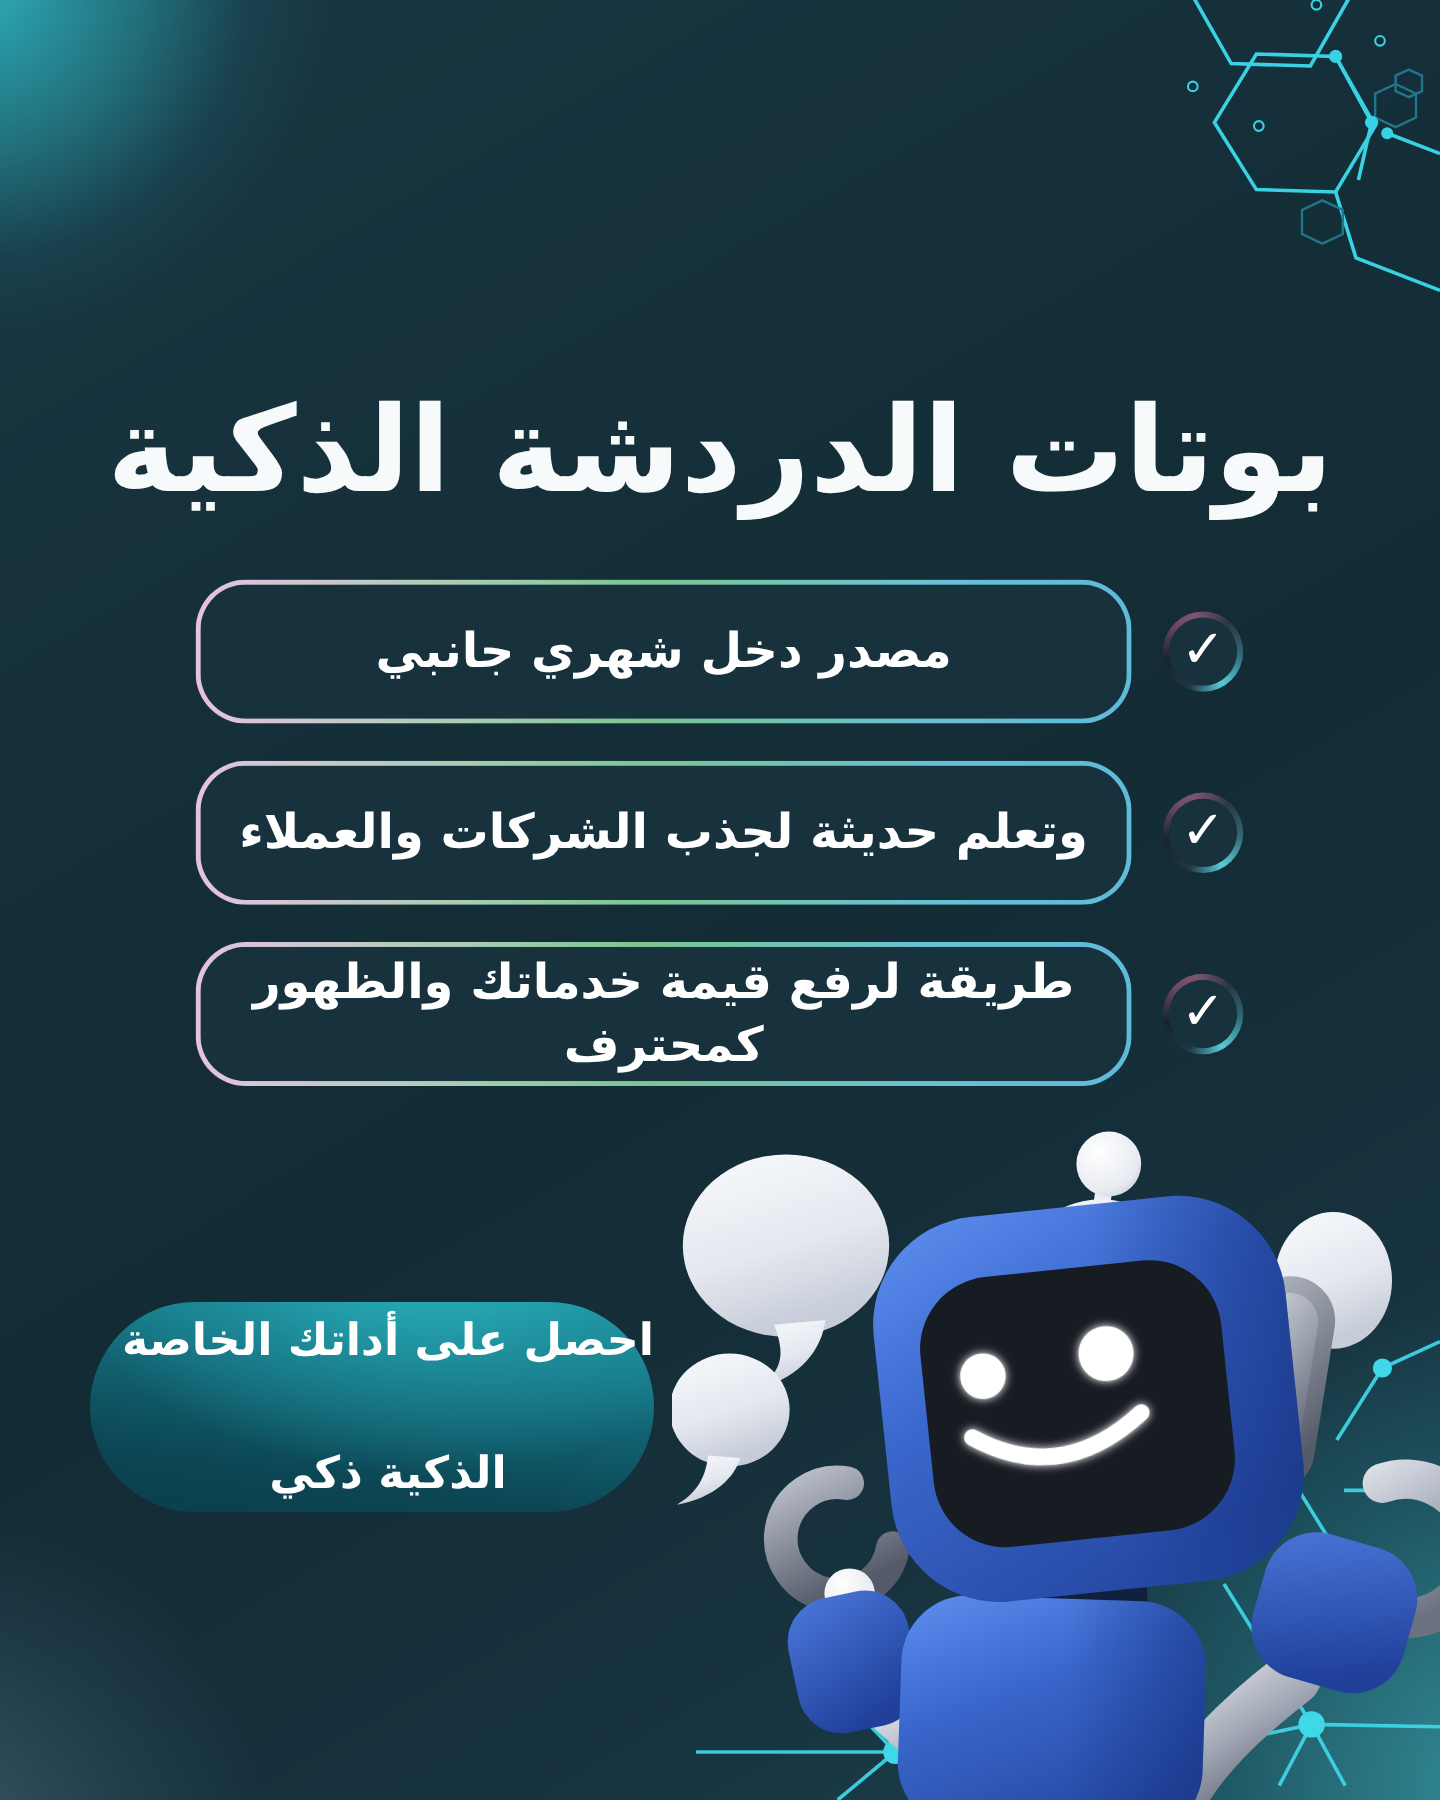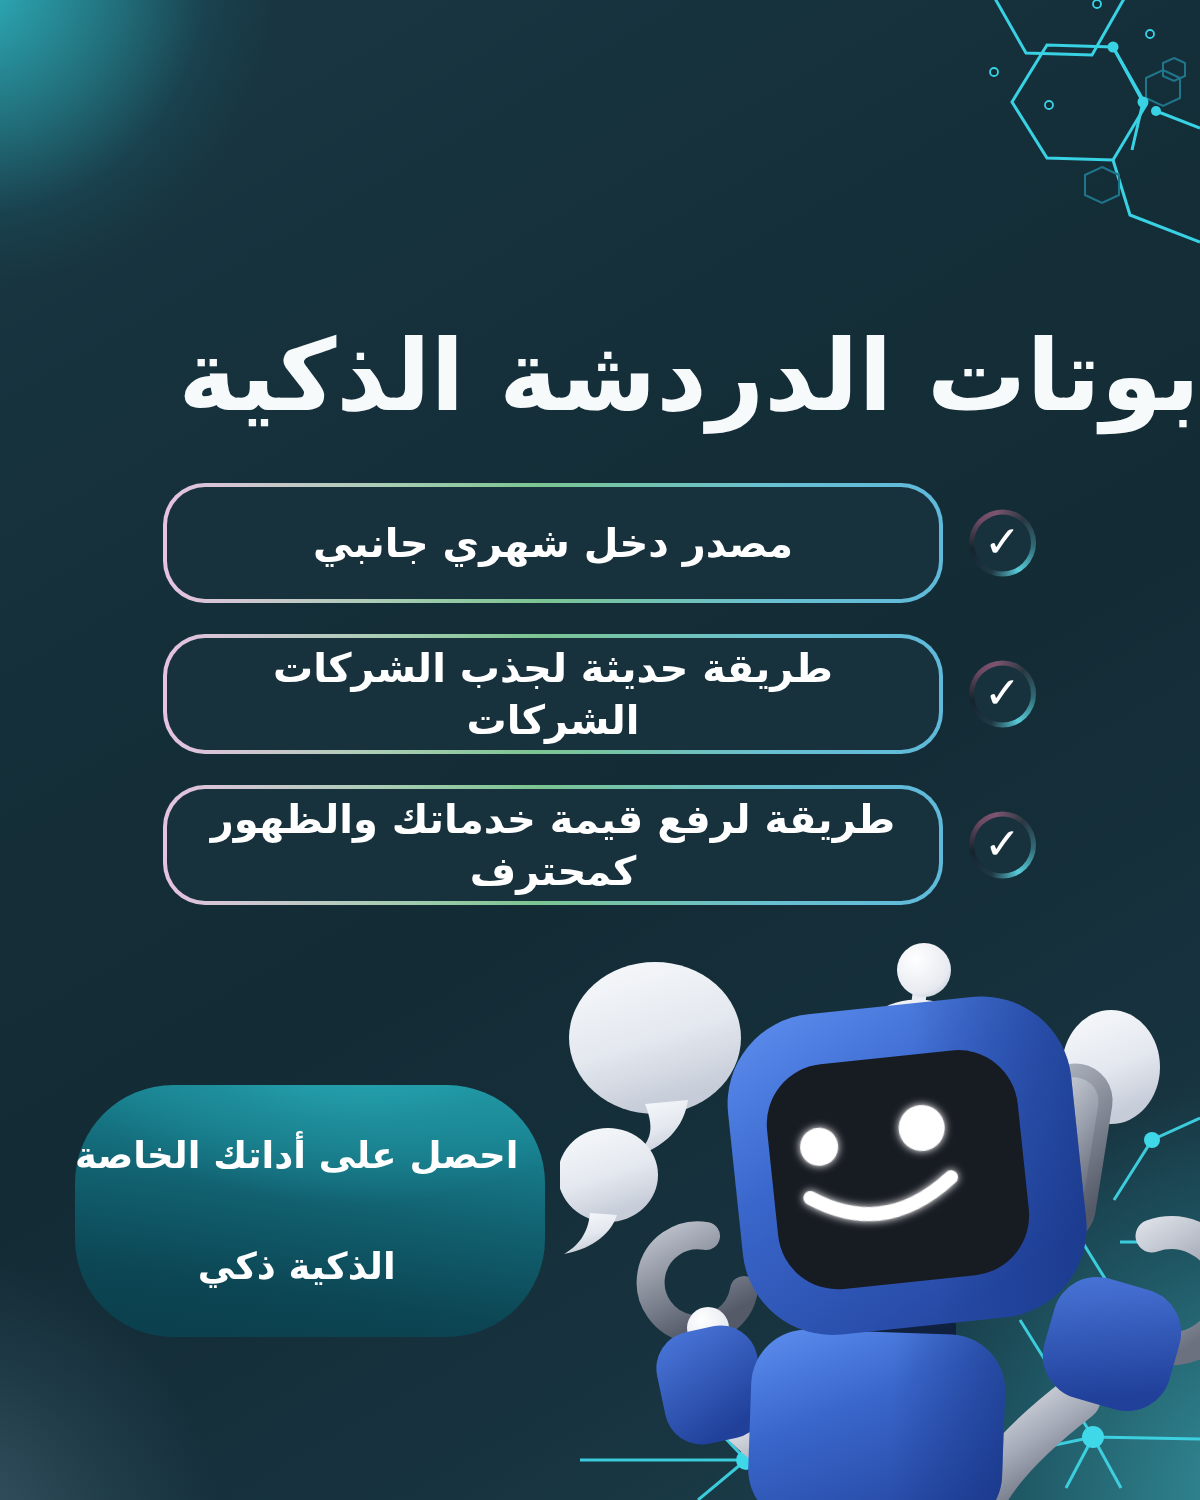--- a/index.html
+++ b/index.html
@@ -9,21 +9,21 @@
     background:
       radial-gradient(circle 430px at -30px -20px, rgba(47,186,197,.95) 0%, rgba(41,160,172,.55) 34%, rgba(30,110,125,.22) 55%, rgba(0,0,0,0) 72%),
       radial-gradient(ellipse 520px 560px at 104% 99%, rgba(62,178,188,.65) 0%, rgba(40,130,145,.35) 45%, rgba(0,0,0,0) 72%),
       radial-gradient(circle 420px at -6% 103%, rgba(110,140,160,.45) 0%, rgba(70,105,125,.22) 45%, rgba(0,0,0,0) 70%),
       linear-gradient(150deg,#193743 0%, #142e38 38%, #132b35 55%, #17333f 80%, #1b4450 100%);
     direction:rtl;
   }
   
   .title{
     position:absolute;top:238px;left:0;width:100%;
-    color:#f7fafb;font-weight:bold;
+    text-align:center;color:#f7fafb;font-weight:bold;
     font-size:99px;line-height:1.45;white-space:nowrap;
     letter-spacing:0;
   }
   
   .features{position:absolute;top:483px;left:163px;width:780px;}
   .feature-row{position:relative;margin-bottom:31px;}
   .feature-row:nth-child(3){margin-top:16px;}
   .feature-box{
     height:120px;border:4px solid transparent;border-radius:42px;
     background:
@@ -42,25 +42,25 @@
   }
   .check-circle::after{
     content:"";position:absolute;inset:5px;border-radius:50%;background:#18323d;
   }
   .check-glyph{
     position:absolute;inset:0;z-index:2;display:flex;align-items:center;justify-content:center;
     color:#ffffff;font-size:44px;font-weight:bold;line-height:1;padding-bottom:4px;box-sizing:border-box;
   }
   
   .cta-pill{
-    position:absolute;left:75px;top:1085px;width:470px;height:252px;border-radius:98px;
+    position:absolute;left:75px;top:1085px;width:470px;height:175px;border-radius:98px;
     background:
       radial-gradient(ellipse 420px 260px at 60% -30%, rgba(46,183,196,.95) 0%, rgba(34,150,163,.55) 45%, rgba(0,0,0,0) 75%),
       linear-gradient(188deg,#1d96a4 0%, #11606f 48%, #0c4553 78%, #0b3f4d 100%);
-    display:flex;align-items:center;justify-content:flex-end;text-align:center;
+    display:flex;align-items:center;justify-content:flex-start;text-align:center;
   }
   .cta-text{color:#ffffff;font-weight:bold;font-size:37px;line-height:1.5;}
   
   .deco,.robot{position:absolute;pointer-events:none;}
 </style>
 </head>
 <body>
 
 <div class="poster">
 
@@ -121,21 +121,21 @@
       <div class="feature-box">
         <span class="feature-label">مصدر دخل شهري جانبي</span>
       </div>
       <span class="check-circle">
         <span class="check-glyph">✓</span>
       </span>
     </div>
 
     <div class="feature-row">
       <div class="feature-box">
-        <span class="feature-label">طريقة حديثة لجذب الشركات الشركات</span>
+        <span class="feature-label">وتعلم حديثة لجذب الشركات والعملاء</span>
       </div>
       <span class="check-circle">
         <span class="check-glyph">✓</span>
       </span>
     </div>
 
     <div class="feature-row">
       <div class="feature-box">
         <span class="feature-label">طريقة لرفع قيمة خدماتك والظهور كمحترف</span>
       </div>

